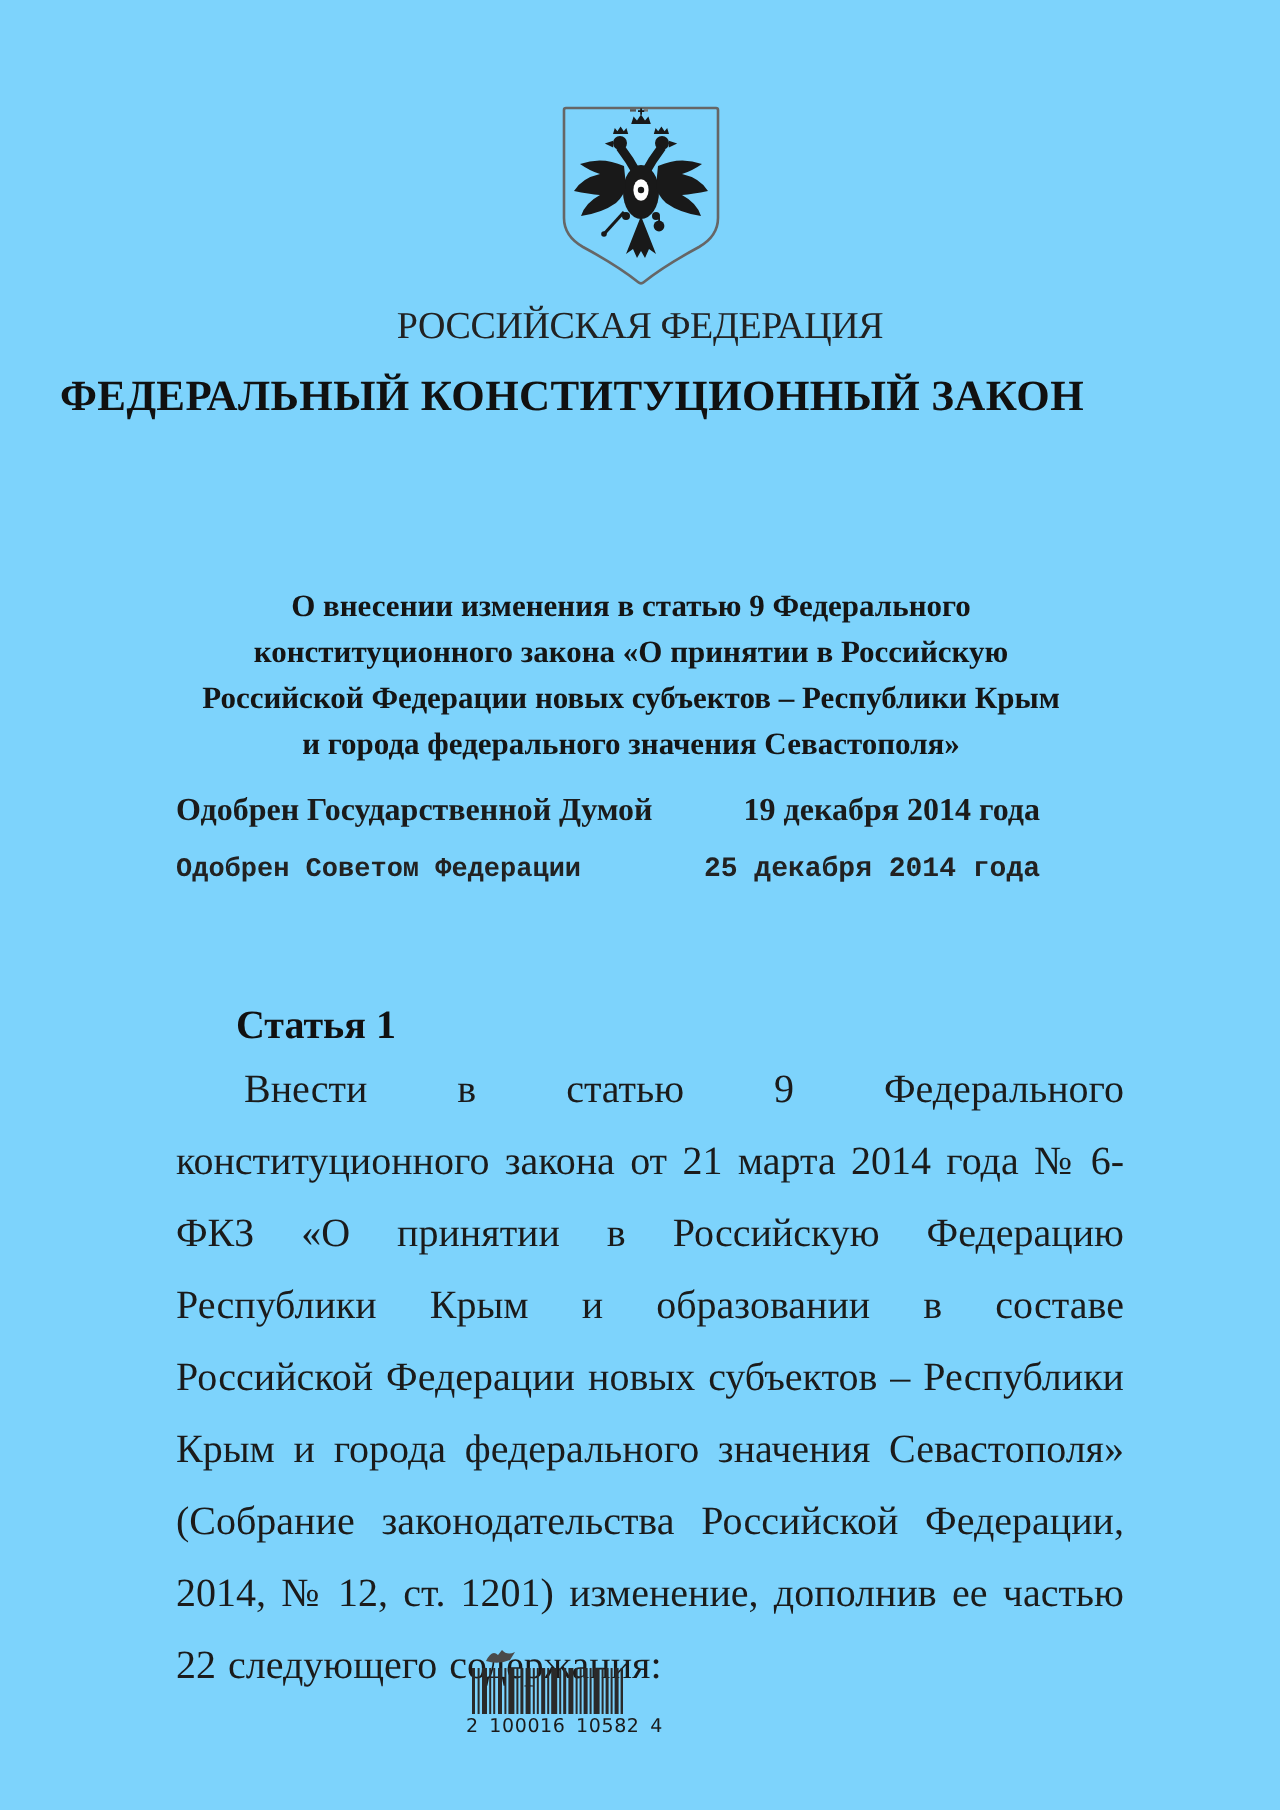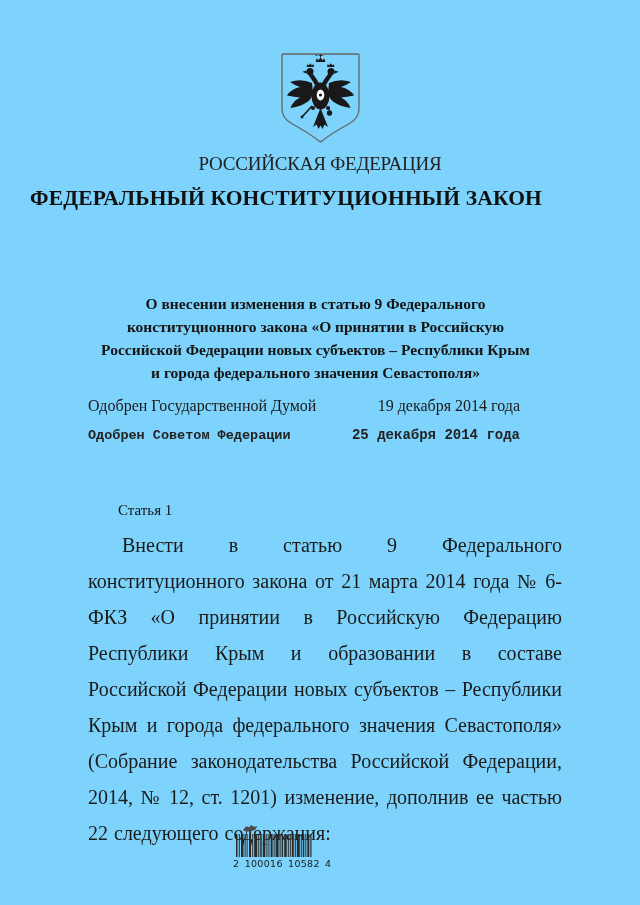--- a/index.html
+++ b/index.html
@@ -63,35 +63,36 @@
     position: absolute;
     left: 88px; top: 397px;
     width: 432px;
   }
   .approval-row {
     display: flex;
     justify-content: space-between;
     align-items: baseline;
     height: 30px;
     font-size: 16px;
+    font-weight: bold;
   }
   .approval-row.typewriter {
     font-family: "Liberation Mono", "DejaVu Sans Mono", monospace;
     font-size: 13.5px;
     font-weight: bold;
     color: #222;
   }
   .approval-row.typewriter .approval-date { font-size: 14px; margin-left: 40px; }
 
   
   .article-heading {
     position: absolute;
     left: 118px; top: 502px;
-    font-size: 15px;
-    font-weight: normal;
+    font-size: 20px;
+    font-weight: bold;
     color: #111;
   }
   .article-paragraph {
     position: absolute;
     left: 88px; top: 527px;
     width: 474px;
     font-size: 20px;
     line-height: 36px;
     text-align: justify;
     text-indent: 34px;

